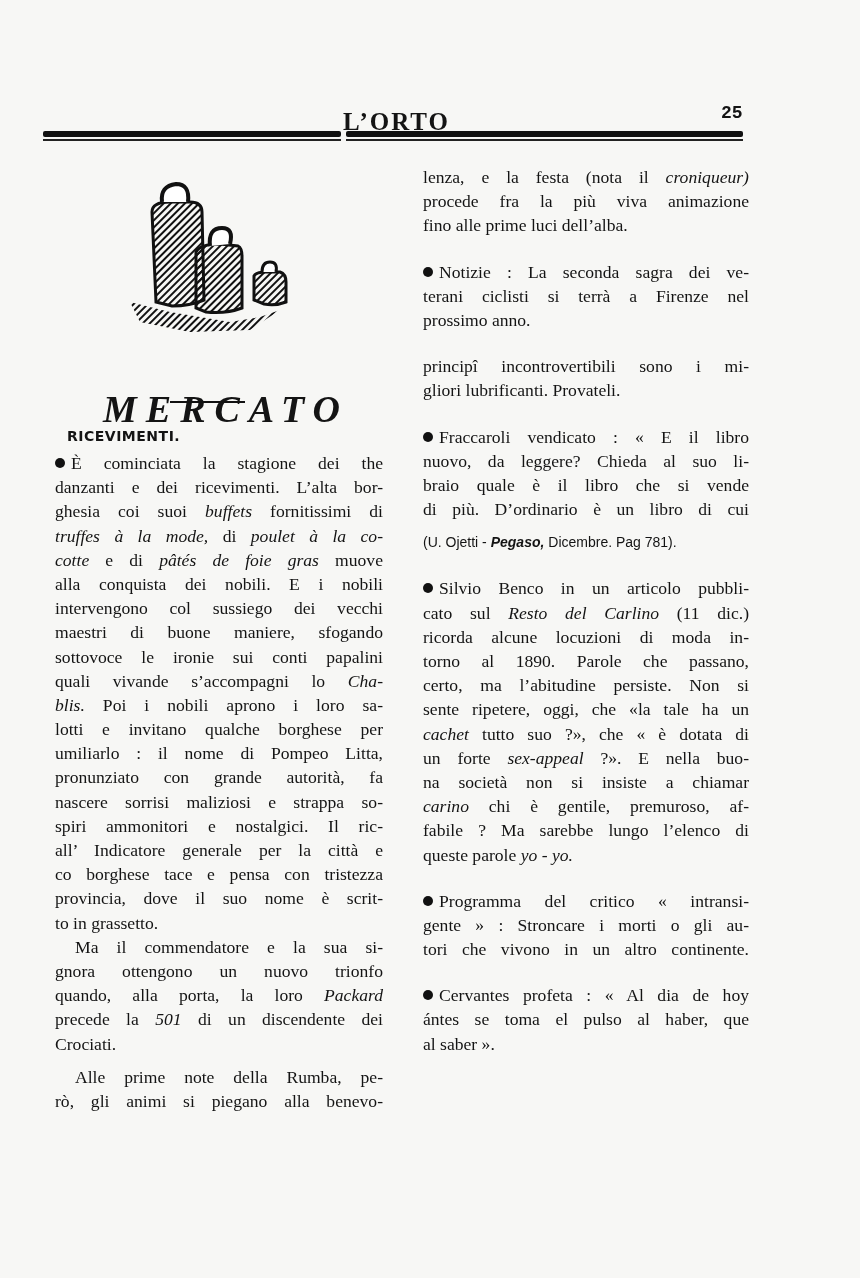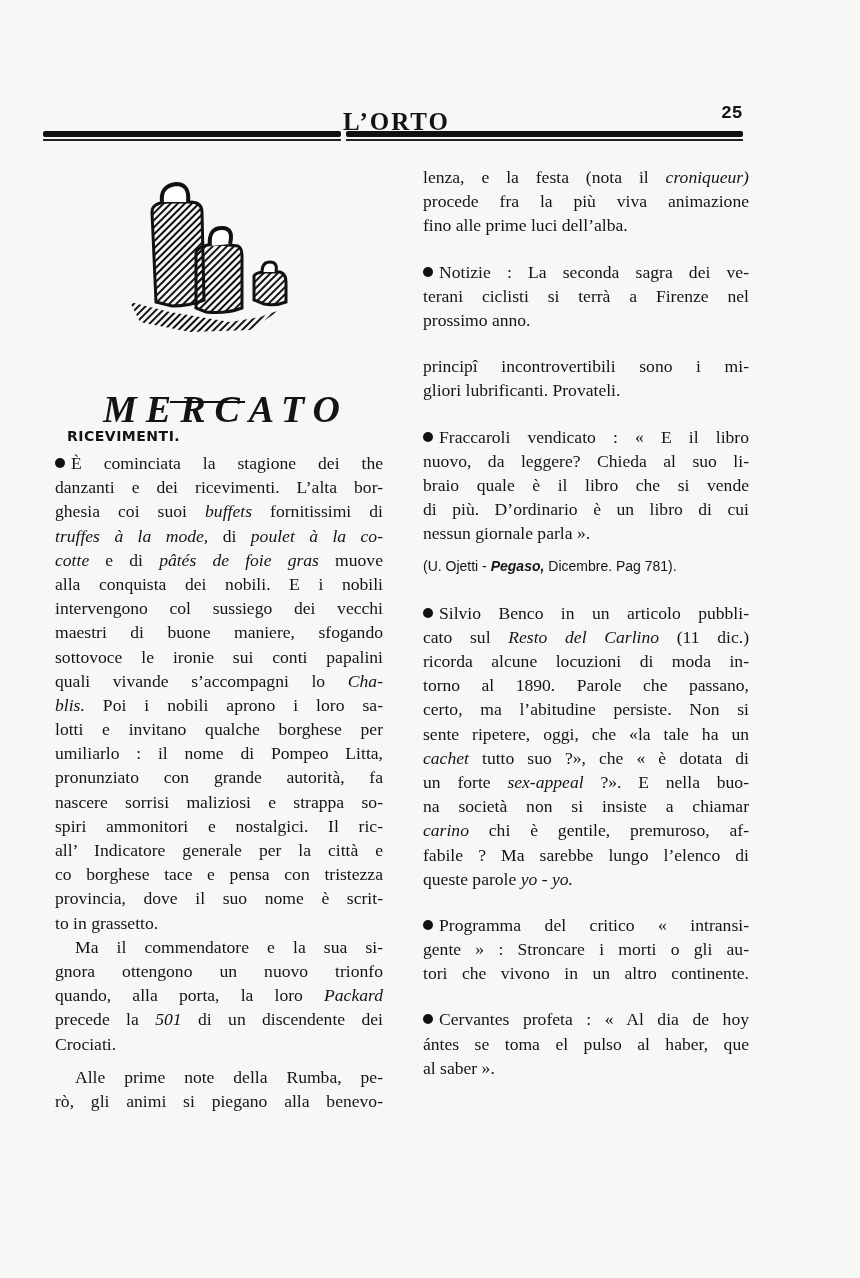--- a/index.html
+++ b/index.html
@@ -135,21 +135,20 @@
   <span class="line">terani ciclisti si terrà a Firenze nel</span>
   <span class="line last">prossimo anno.</span>
   <div class="gap-big"></div>
   <span class="line">principî incontrovertibili sono i mi-</span>
   <span class="line last">gliori lubrificanti. Provateli.</span>
   <div class="gap-big"></div>
   <span class="line"><span class="bullet"></span><span>Fraccaroli vendicato : « E il libro</span></span>
   <span class="line">nuovo, da leggere? Chieda al suo li-</span>
   <span class="line">braio quale è il libro che si vende</span>
   <span class="line">di più. D’ordinario è un libro di cui</span>
-  <span class="line last">nessun giornale parla ».</span>
   <div class="gap-small"></div>
   <span class="line last cite"><span>(U. Ojetti -</span> <i class="b">Pegaso,</i> <span>Dicembre. Pag 781).</span></span>
   <div class="gap-big"></div>
   <span class="line"><span class="bullet"></span><span>Silvio Benco in un articolo pubbli-</span></span>
   <span class="line"><span>cato sul</span> <i>Resto del Carlino</i> <span>(11 dic.)</span></span>
   <span class="line">ricorda alcune locuzioni di moda in-</span>
   <span class="line">torno al 1890. Parole che passano,</span>
   <span class="line">certo, ma l’abitudine persiste. Non si</span>
   <span class="line">sente ripetere, oggi, che «la tale ha un</span>
   <span class="line"><i>cachet</i> <span>tutto suo ?», che « è dotata di</span></span>

